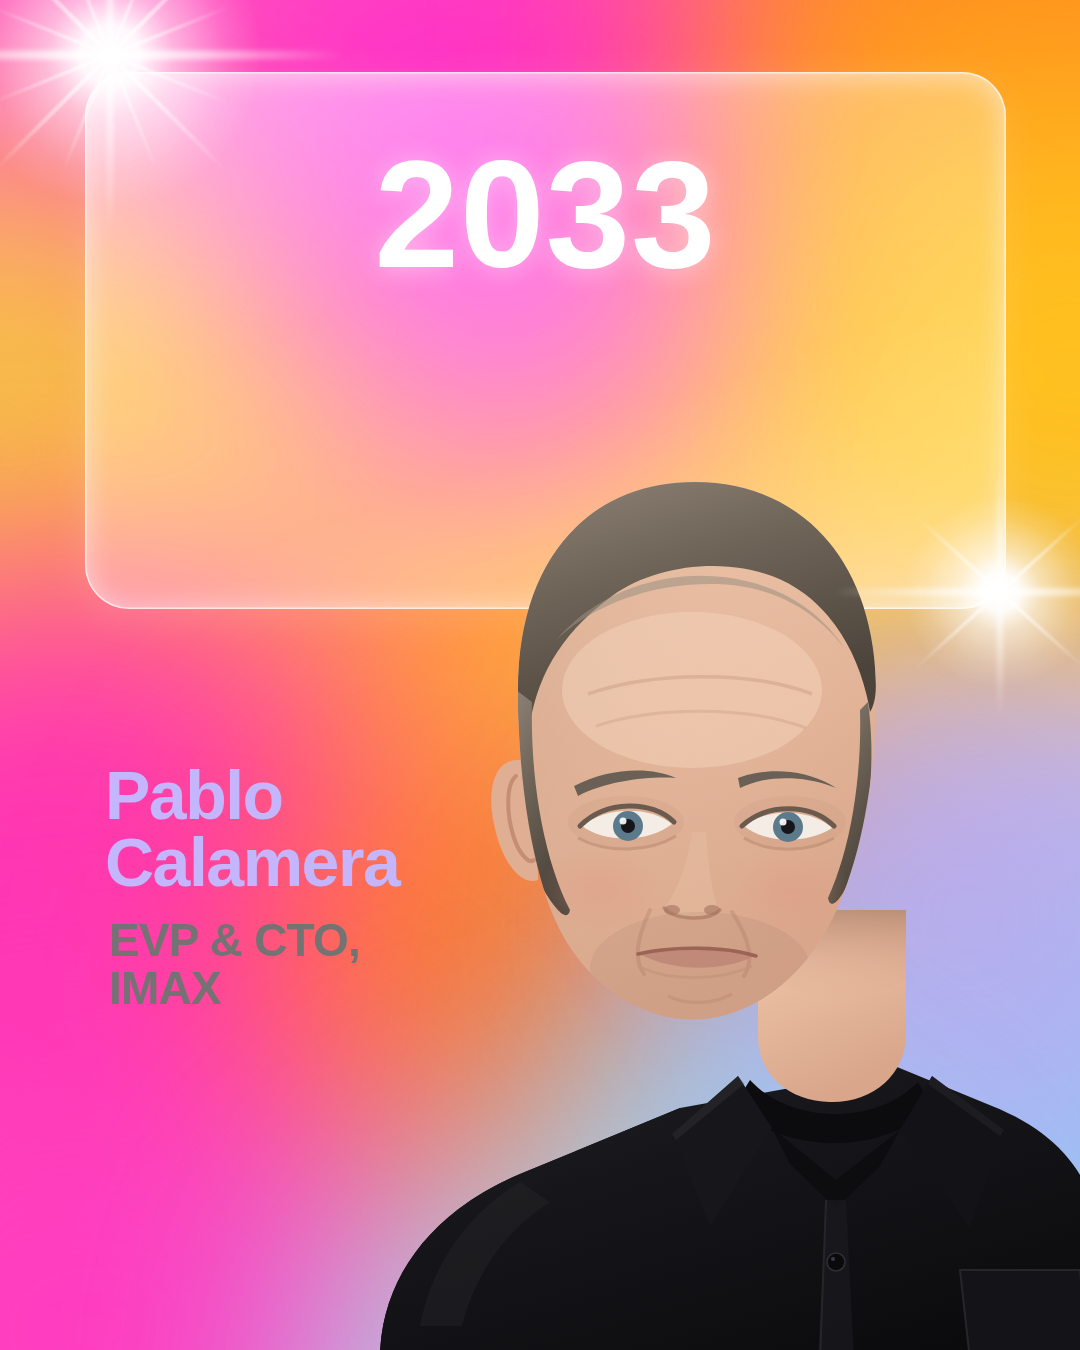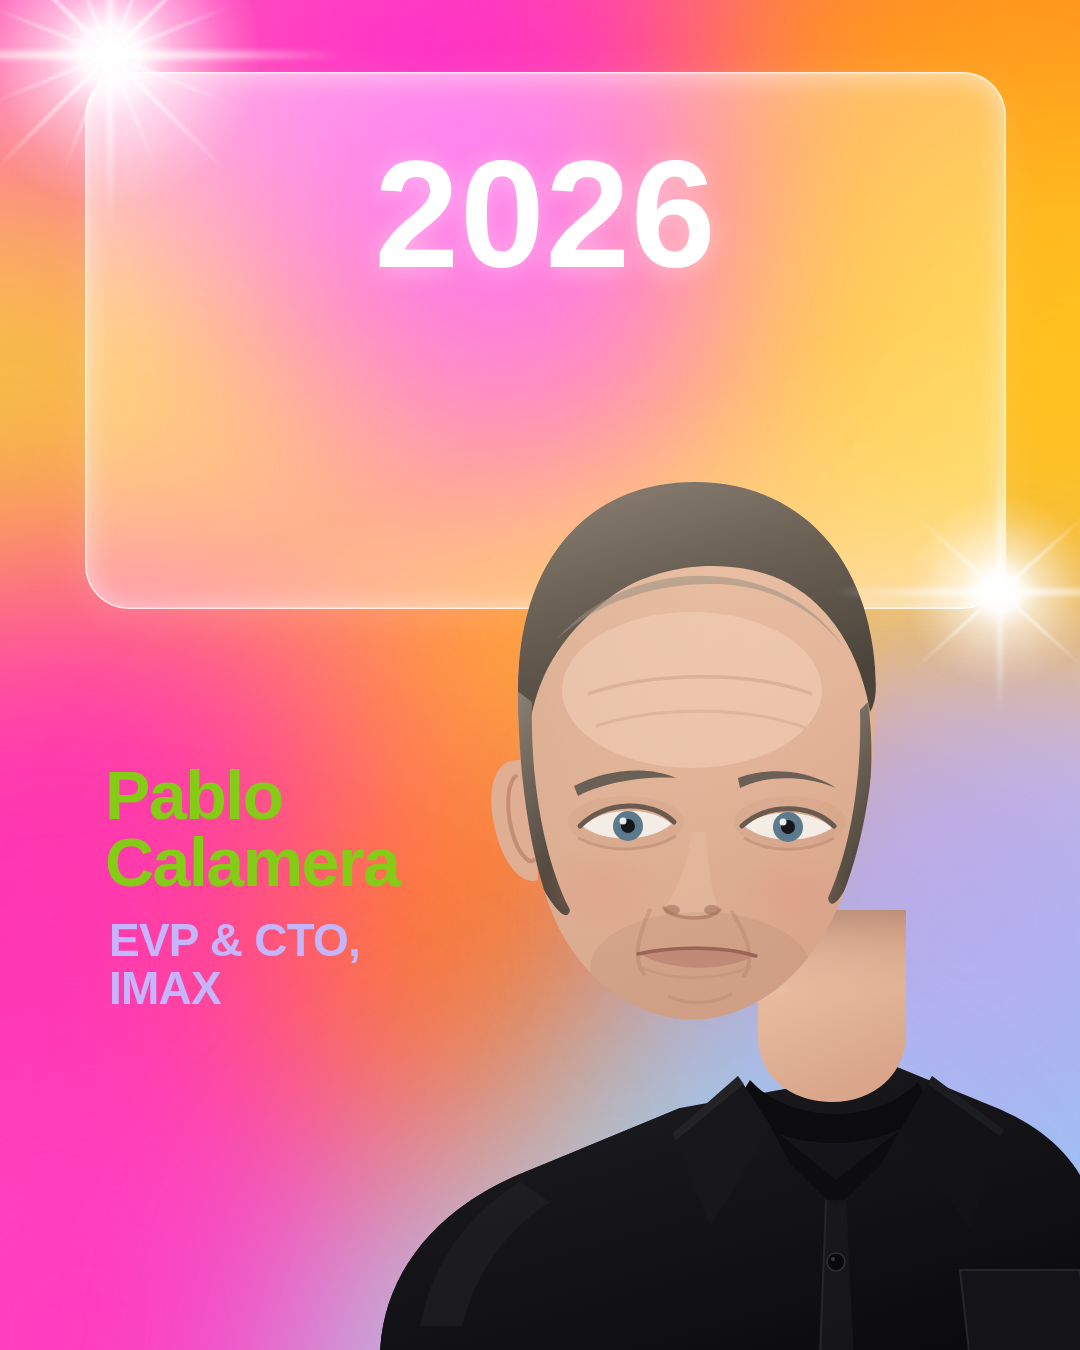--- a/index.html
+++ b/index.html
@@ -165,30 +165,30 @@
 
   
   .speaker-text {
     position: absolute;
     left: 105px;
     top: 762px;
     z-index: 8;
     width: 480px;
   }
   .speaker-name {
-    color: #84cc16;
+    color: #c4b5fd;
     font-size: 68px;
     font-weight: 700;
     line-height: 0.98;
     letter-spacing: -1.5px;
     margin: 0;
     white-space: pre-line;
   }
   .speaker-role {
-    color: #c4b5fd;
+    color: #737373;
     font-size: 46px;
     font-weight: 700;
     line-height: 1.04;
     letter-spacing: -0.8px;
     margin: 22px 0 0 4px;
     white-space: pre-line;
   }
 </style>
 </head>
 <body>
@@ -204,21 +204,21 @@
     <div class="bg-blob blob-orange-mid"></div>
     <div class="bg-blob blob-blue-br"></div>
     <div class="bg-blob blob-lilac"></div>
     <div class="bg-blob blob-pink-bl"></div>
     <div class="bg-blob blob-cyan-b"></div>
   </div>
 
   <div class="glass-card"></div>
 
   <div class="title-block">
-    <div class="title-line title-year">2026</div>
+    <div class="title-line title-year">2033</div>
   </div>
 
   <div class="sparkle sparkle-a">
     <div class="core"></div>
     <div class="ray r1"></div>
     <div class="ray r2"></div>
     <div class="ray r3"></div>
     <div class="ray r4"></div>
     <div class="ray r5"></div>
     <div class="ray r6"></div>

